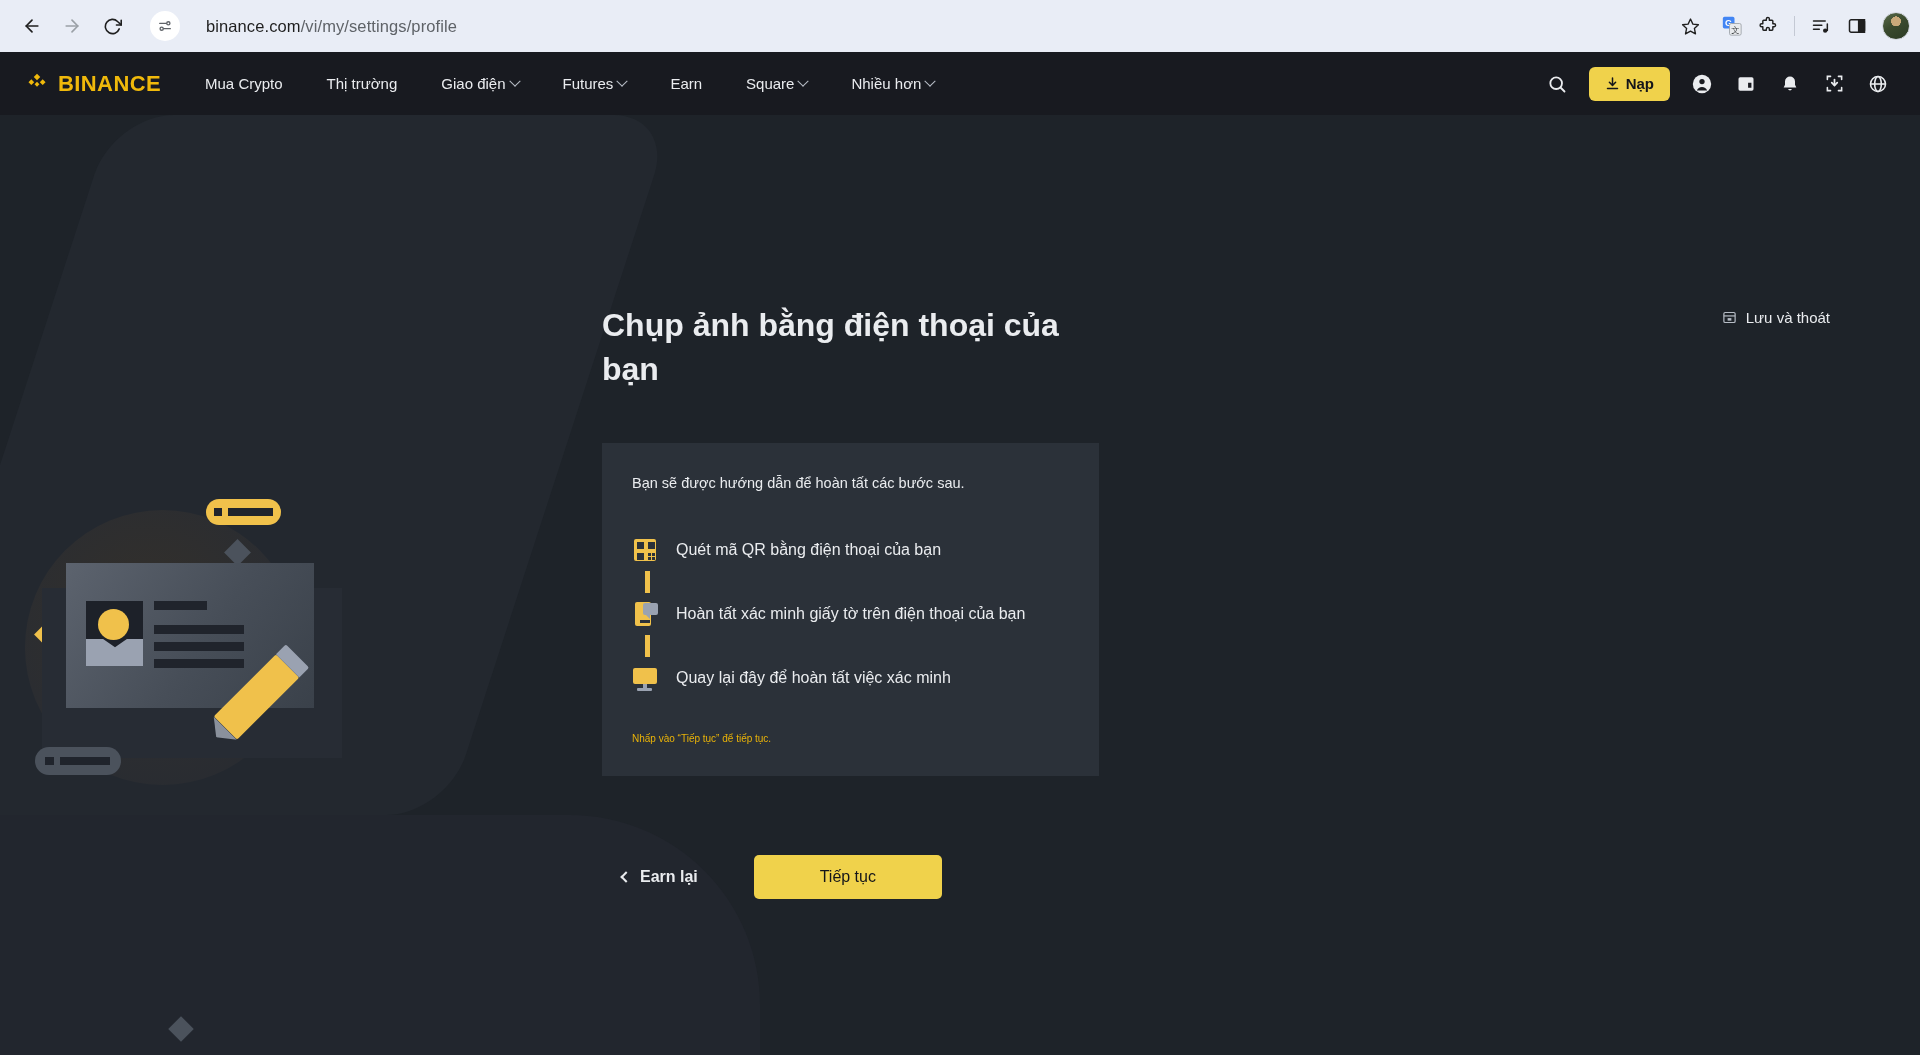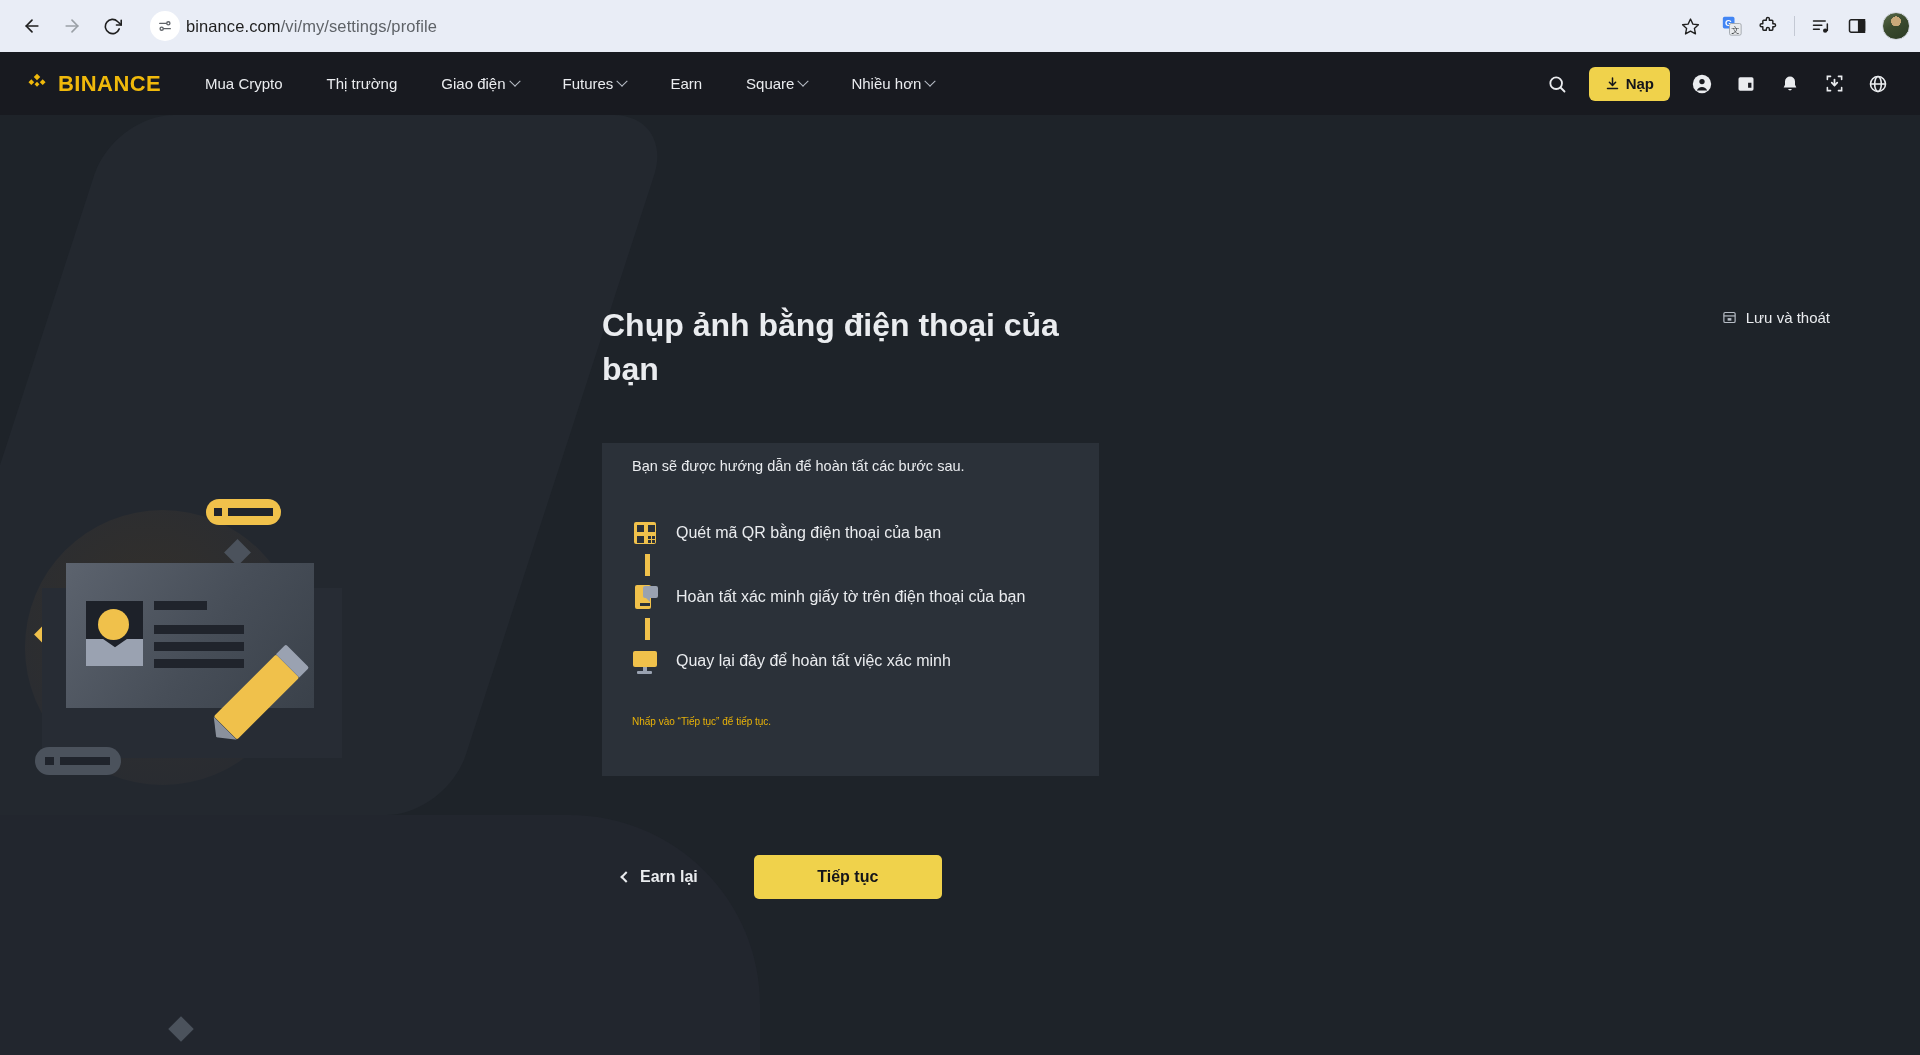--- a/index.html
+++ b/index.html
@@ -27,21 +27,21 @@
     background:#e9edf6; border-radius:18px;
     display:flex; align-items:center; padding:0 6px 0 4px;
     position:relative;
   }
   .omni-pill{
     width:30px; height:30px; border-radius:50%; background:#fff;
     display:flex; align-items:center; justify-content:center; flex:0 0 30px;
     margin-left:2px;
   }
   .omni-url{
-    margin-left:6px; font-size:16.5px; color:#1f1f1f;
+    margin-left:26px; font-size:16.5px; color:#1f1f1f;
     letter-spacing:.1px; white-space:nowrap;
   }
   .omni-url .path{ color:#5f6368; }
   .star-wrap{
     position:absolute; right:4px; top:3px; width:30px; height:30px;
     display:flex; align-items:center; justify-content:center;
   }
   .tool-icons{ display:flex; align-items:center; gap:2px; margin-left:6px; }
   .tool-btn{
     width:34px; height:34px; border-radius:50%;
@@ -177,42 +177,42 @@
     position:absolute; left:602px; top:188px; width:500px;
     font-size:32px; font-weight:bold; color:#eaecef; line-height:1.38;
   }
   .save-exit{
     position:absolute; right:90px; top:194px;
     display:flex; align-items:center; gap:9px;
     font-size:15px; color:#eaecef; cursor:pointer;
   }
   .card{
     position:absolute; left:602px; top:328px; width:497px; height:333px;
-    background:#2b3139; padding:15px 30px;
+    background:#2b3139; padding:32px 30px;
   }
   .card-lead{ font-size:14.5px; color:#eaecef; }
   .steps{ margin-top:44px; }
   .step{ display:flex; align-items:center; gap:18px; height:30px; }
   .step-label{ font-size:16px; color:#eaecef; }
   .connector{ width:5px; height:22px; background:#f0c14b; margin:6px 0 6px 13px; }
   .card-foot{ margin-top:40px; font-size:10px; color:#eab308; }
 
   .actions{ position:absolute; left:602px; top:740px; display:flex; align-items:center; }
   .back-btn{
     display:flex; align-items:center; gap:10px;
     font-size:16px; font-weight:bold; color:#eaecef;
     padding:0 20px; height:44px; cursor:pointer; background:none; border:none;
   }
   .back-chev{
     width:8px; height:8px; border-left:2px solid #eaecef;
     border-bottom:2px solid #eaecef; transform:rotate(45deg);
   }
   .primary-btn{
     margin-left:36px; width:188px; height:44px; border-radius:5px;
-    background:#f0d24b; color:#14151a; font-size:16px; font-weight:bold;
+    background:#f0d24b; color:#14151a; font-size:16px; font-weight:normal;
     border:none; cursor:pointer;
   }
 
   
   .ico{ width:26px; height:26px; flex:0 0 26px; position:relative; }
   .qr{ position:absolute; inset:2px; background:#f0c14b; border-radius:2px; }
   .qr:before{
     content:""; position:absolute; left:3px; top:3px; width:7px; height:7px;
     background:#2b3139; box-shadow:11px 0 0 #2b3139, 0 11px 0 #2b3139;
   }

